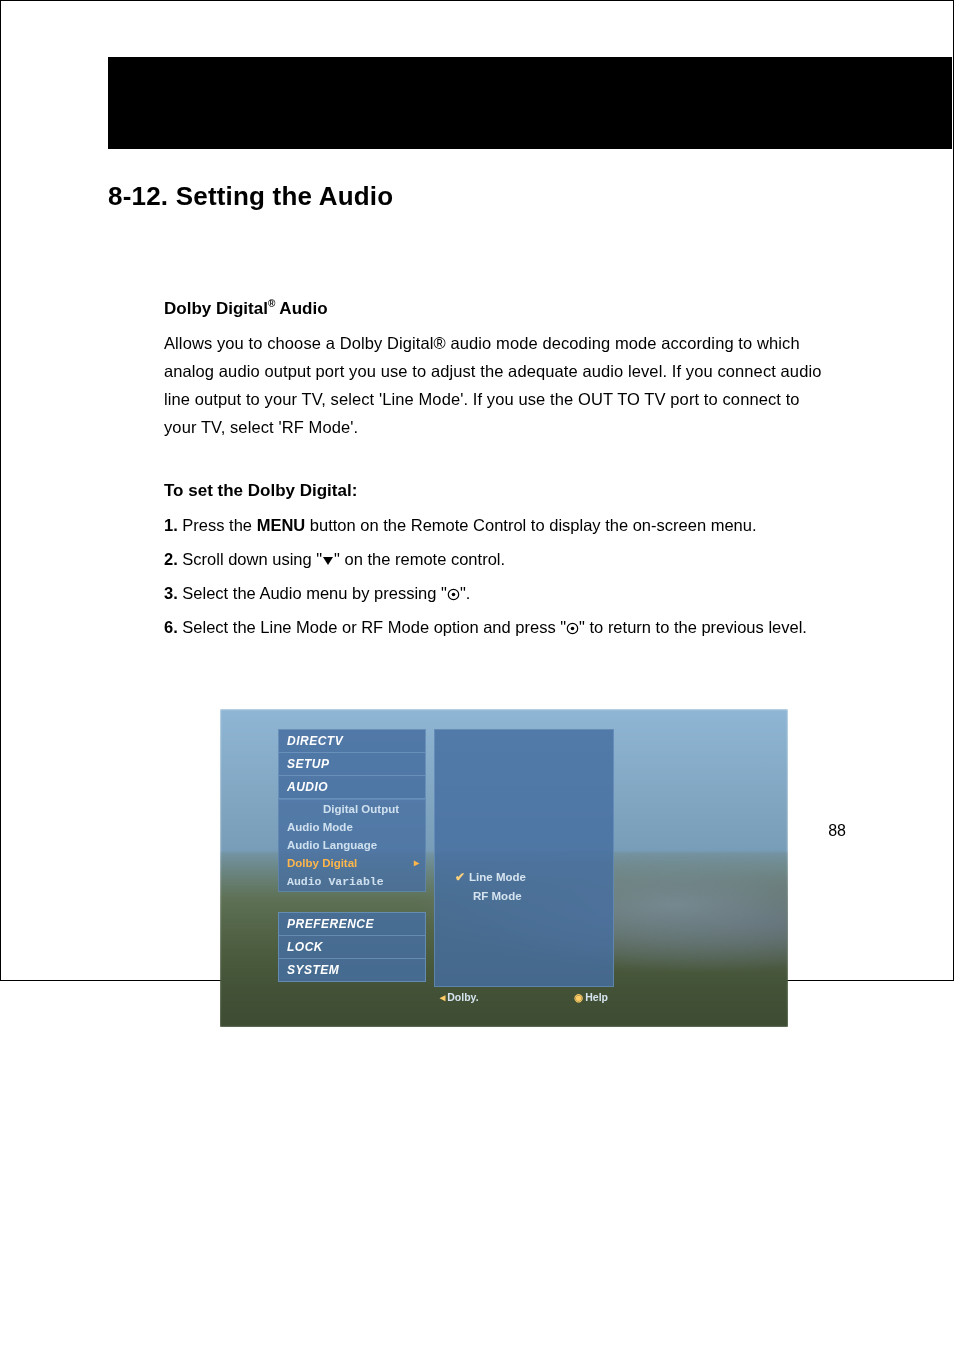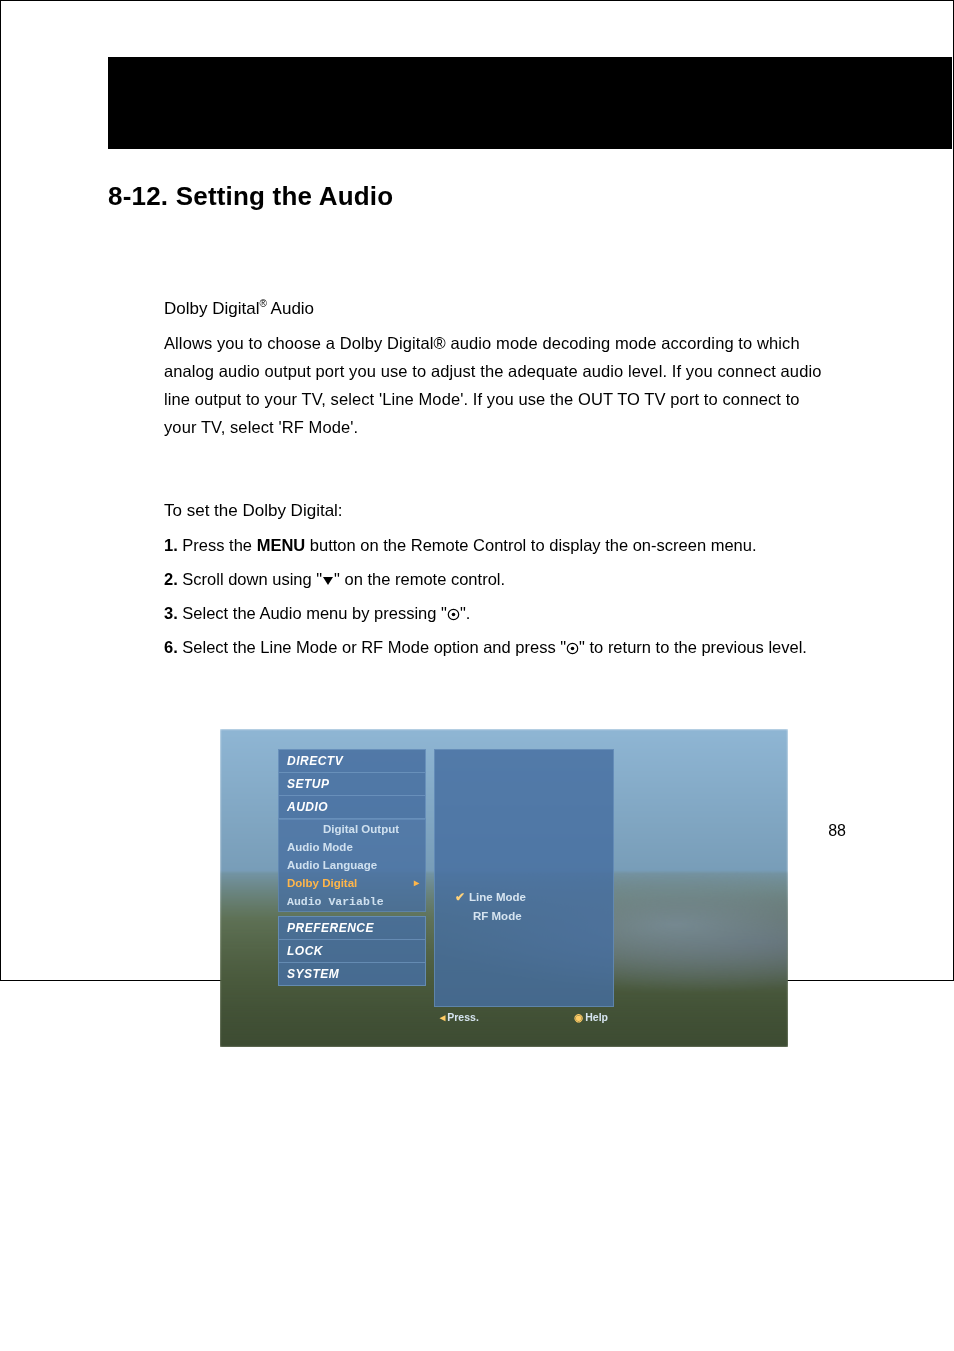--- a/index.html
+++ b/index.html
@@ -32,25 +32,24 @@
     letter-spacing: 0.2px;
     margin-bottom: 86px;
     font-stretch: condensed;
   }
   .section {
     padding-left: 56px;
     padding-right: 10px;
   }
   .subhead {
     font-size: 17px;
-    font-weight: 400;
+    font-weight: 700;
     font-family: Arial, sans-serif;
     margin-bottom: 10px;
     font-stretch: condensed;
-    margin-top: 20px;
   }
   .subhead sup { font-size: 10px; vertical-align: super; }
   p.body {
     font-size: 16.5px;
     line-height: 28px;
     font-family: "Helvetica Neue", Arial, sans-serif;
     font-weight: 300;
     letter-spacing: 0.1px;
     font-stretch: condensed;
   }
@@ -87,21 +86,21 @@
       radial-gradient(ellipse at 95% 40%, rgba(90,100,110,0.9), rgba(90,100,110,0) 35%),
       linear-gradient(to bottom, rgba(100,120,100,0.2), rgba(60,75,50,0.9));
     filter: blur(1px);
   }
   .osd-left {
     position: absolute;
     left: 58px; top: 20px;
     width: 148px;
   }
   .osd-group {
-    margin-bottom: 4px;
+    margin-bottom: 20px;
   }
   .osd-box {
     background: rgba(70,110,160,0.85);
     border: 1px solid rgba(120,160,200,0.6);
     padding: 4px 8px;
     font-size: 12px;
     font-weight: 700;
     font-style: italic;
     color: #fff;
     letter-spacing: 0.5px;
@@ -245,21 +244,21 @@
         <div class="osd-center">
           <div class="opt" style="left:20px; top:140px;">
             <span class="chk">✔</span><span>Line Mode</span>
           </div>
           <div class="opt" style="left:38px; top:160px;">
             <span>RF Mode</span>
           </div>
         </div>
 
         <div class="hints">
-          <span><span class="h-icon">◂</span><span>Press.</span></span>
+          <span><span class="h-icon">◂</span><span>Dolby.</span></span>
           <span><span class="h-icon">◉</span><span>Help</span></span>
         </div>
       </div>
 
     </div>
   </div>
 
   <div class="page-num">88</div>
 </div>
 

